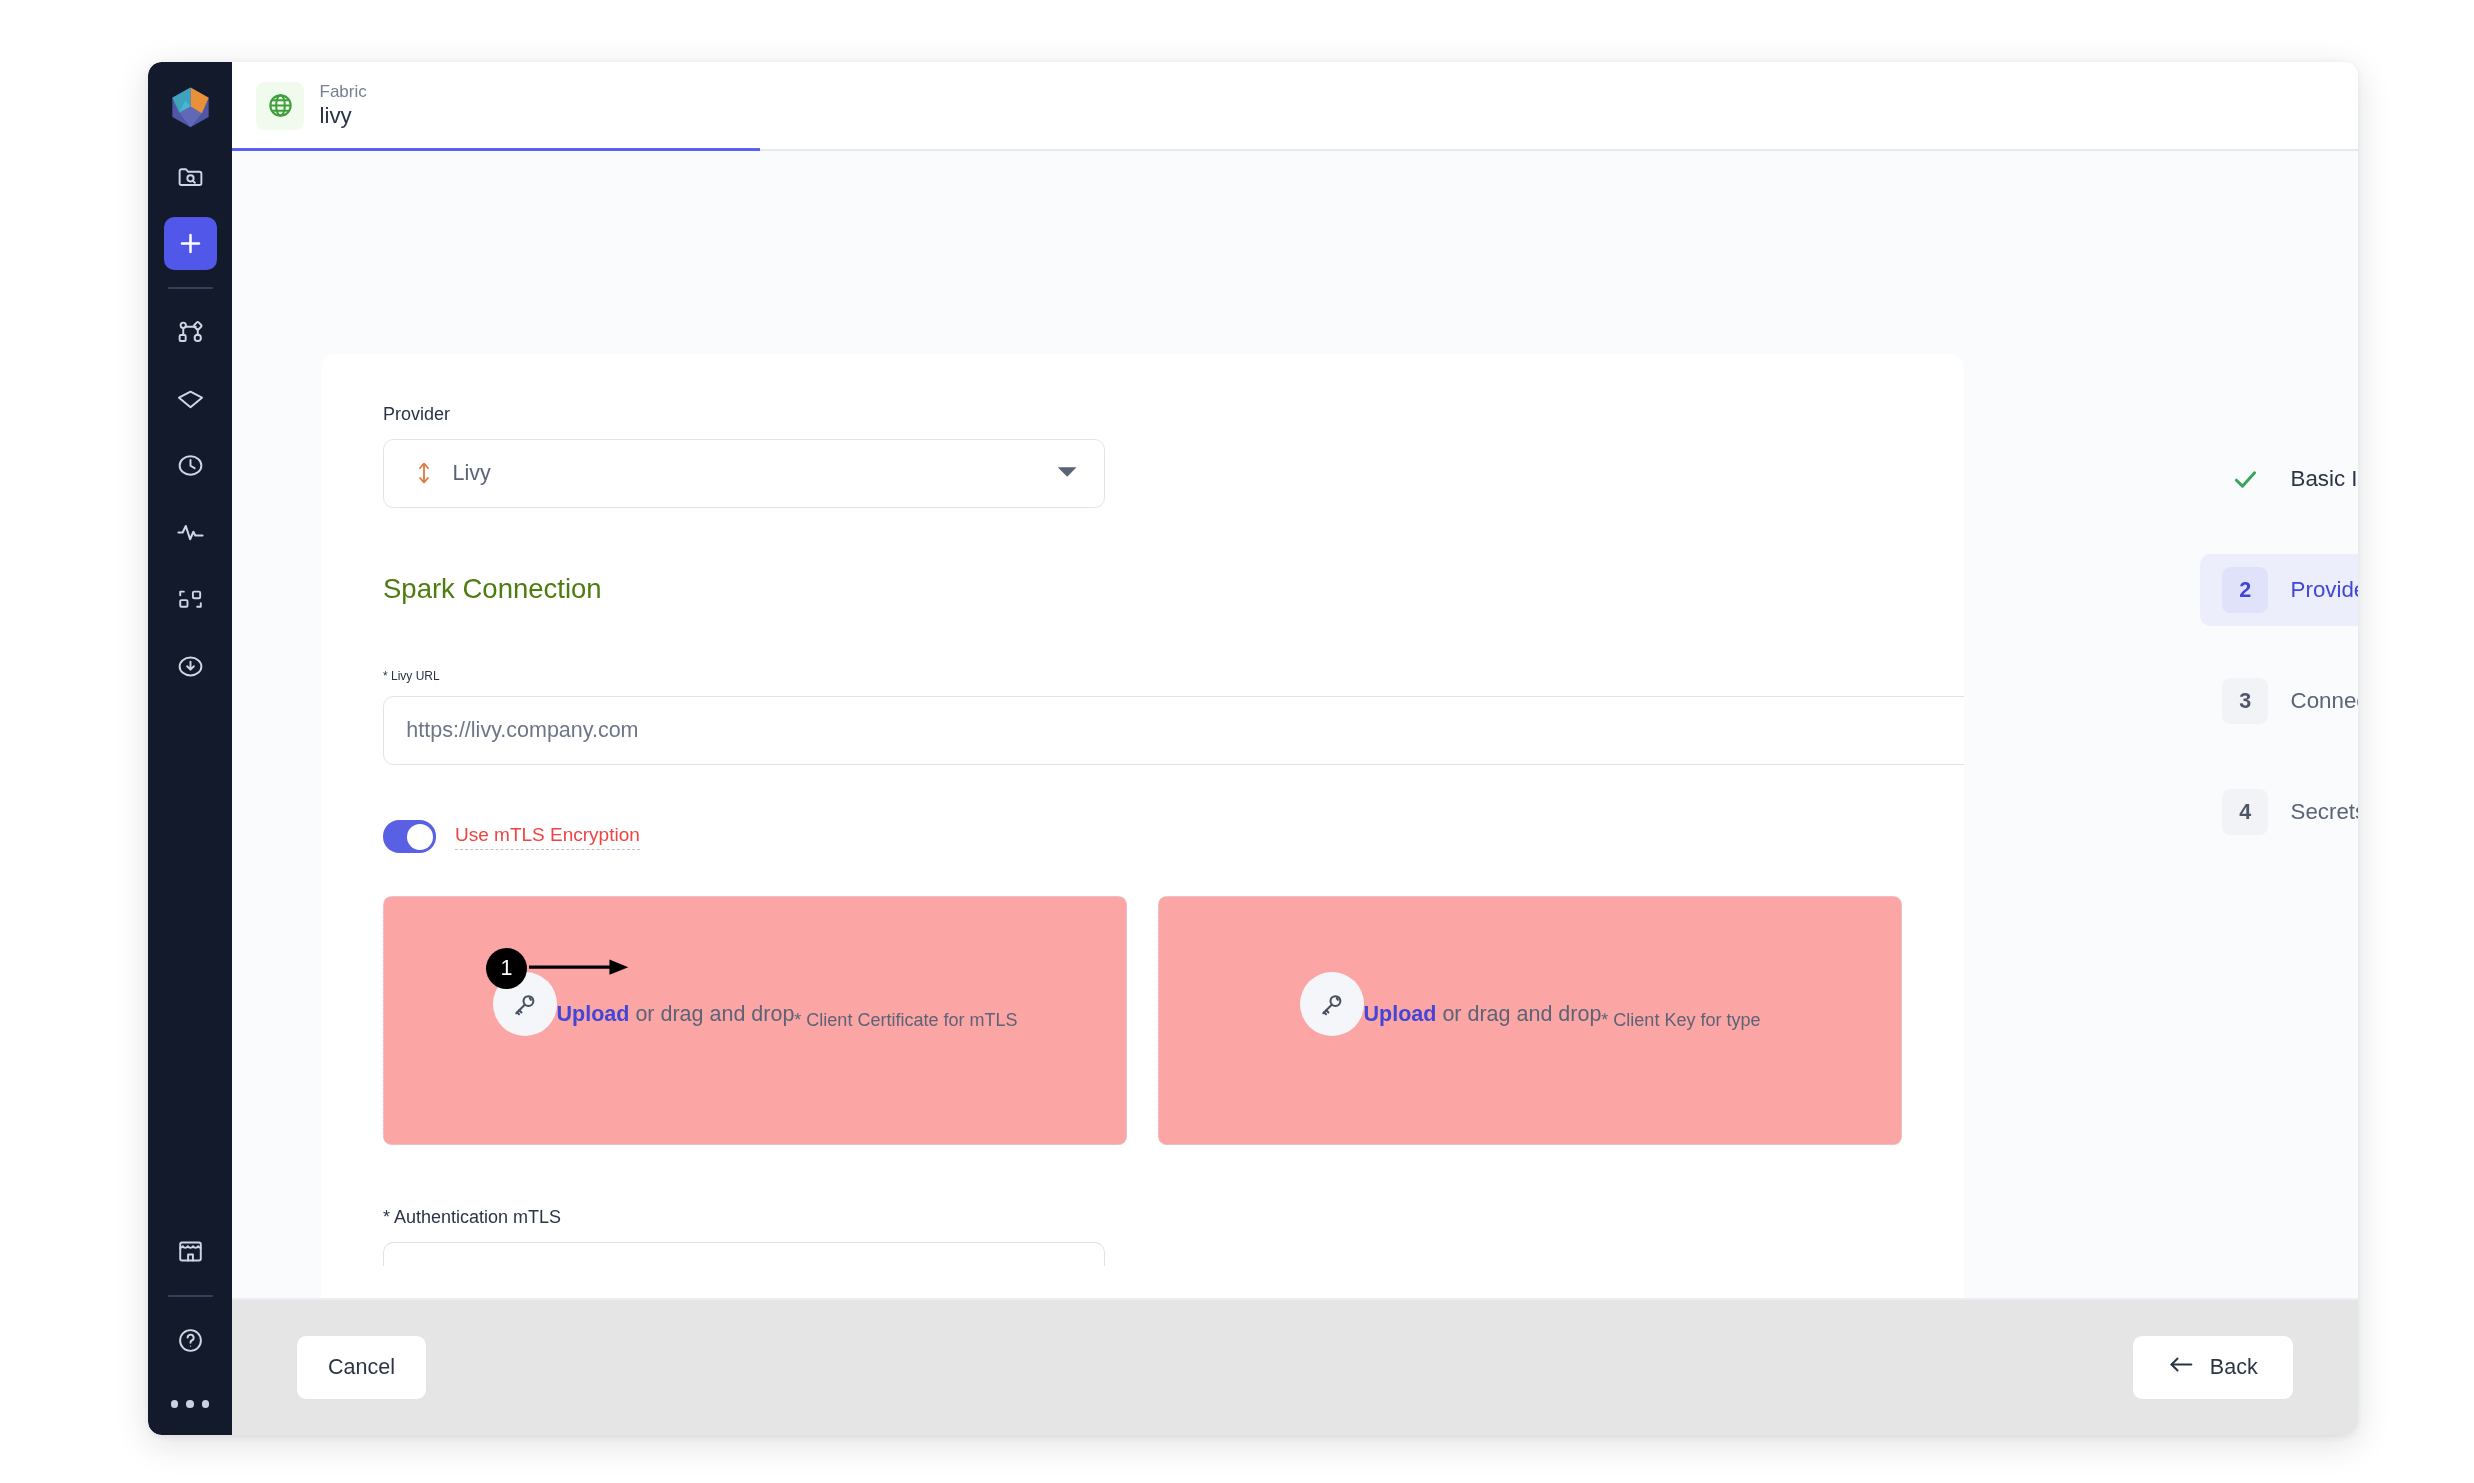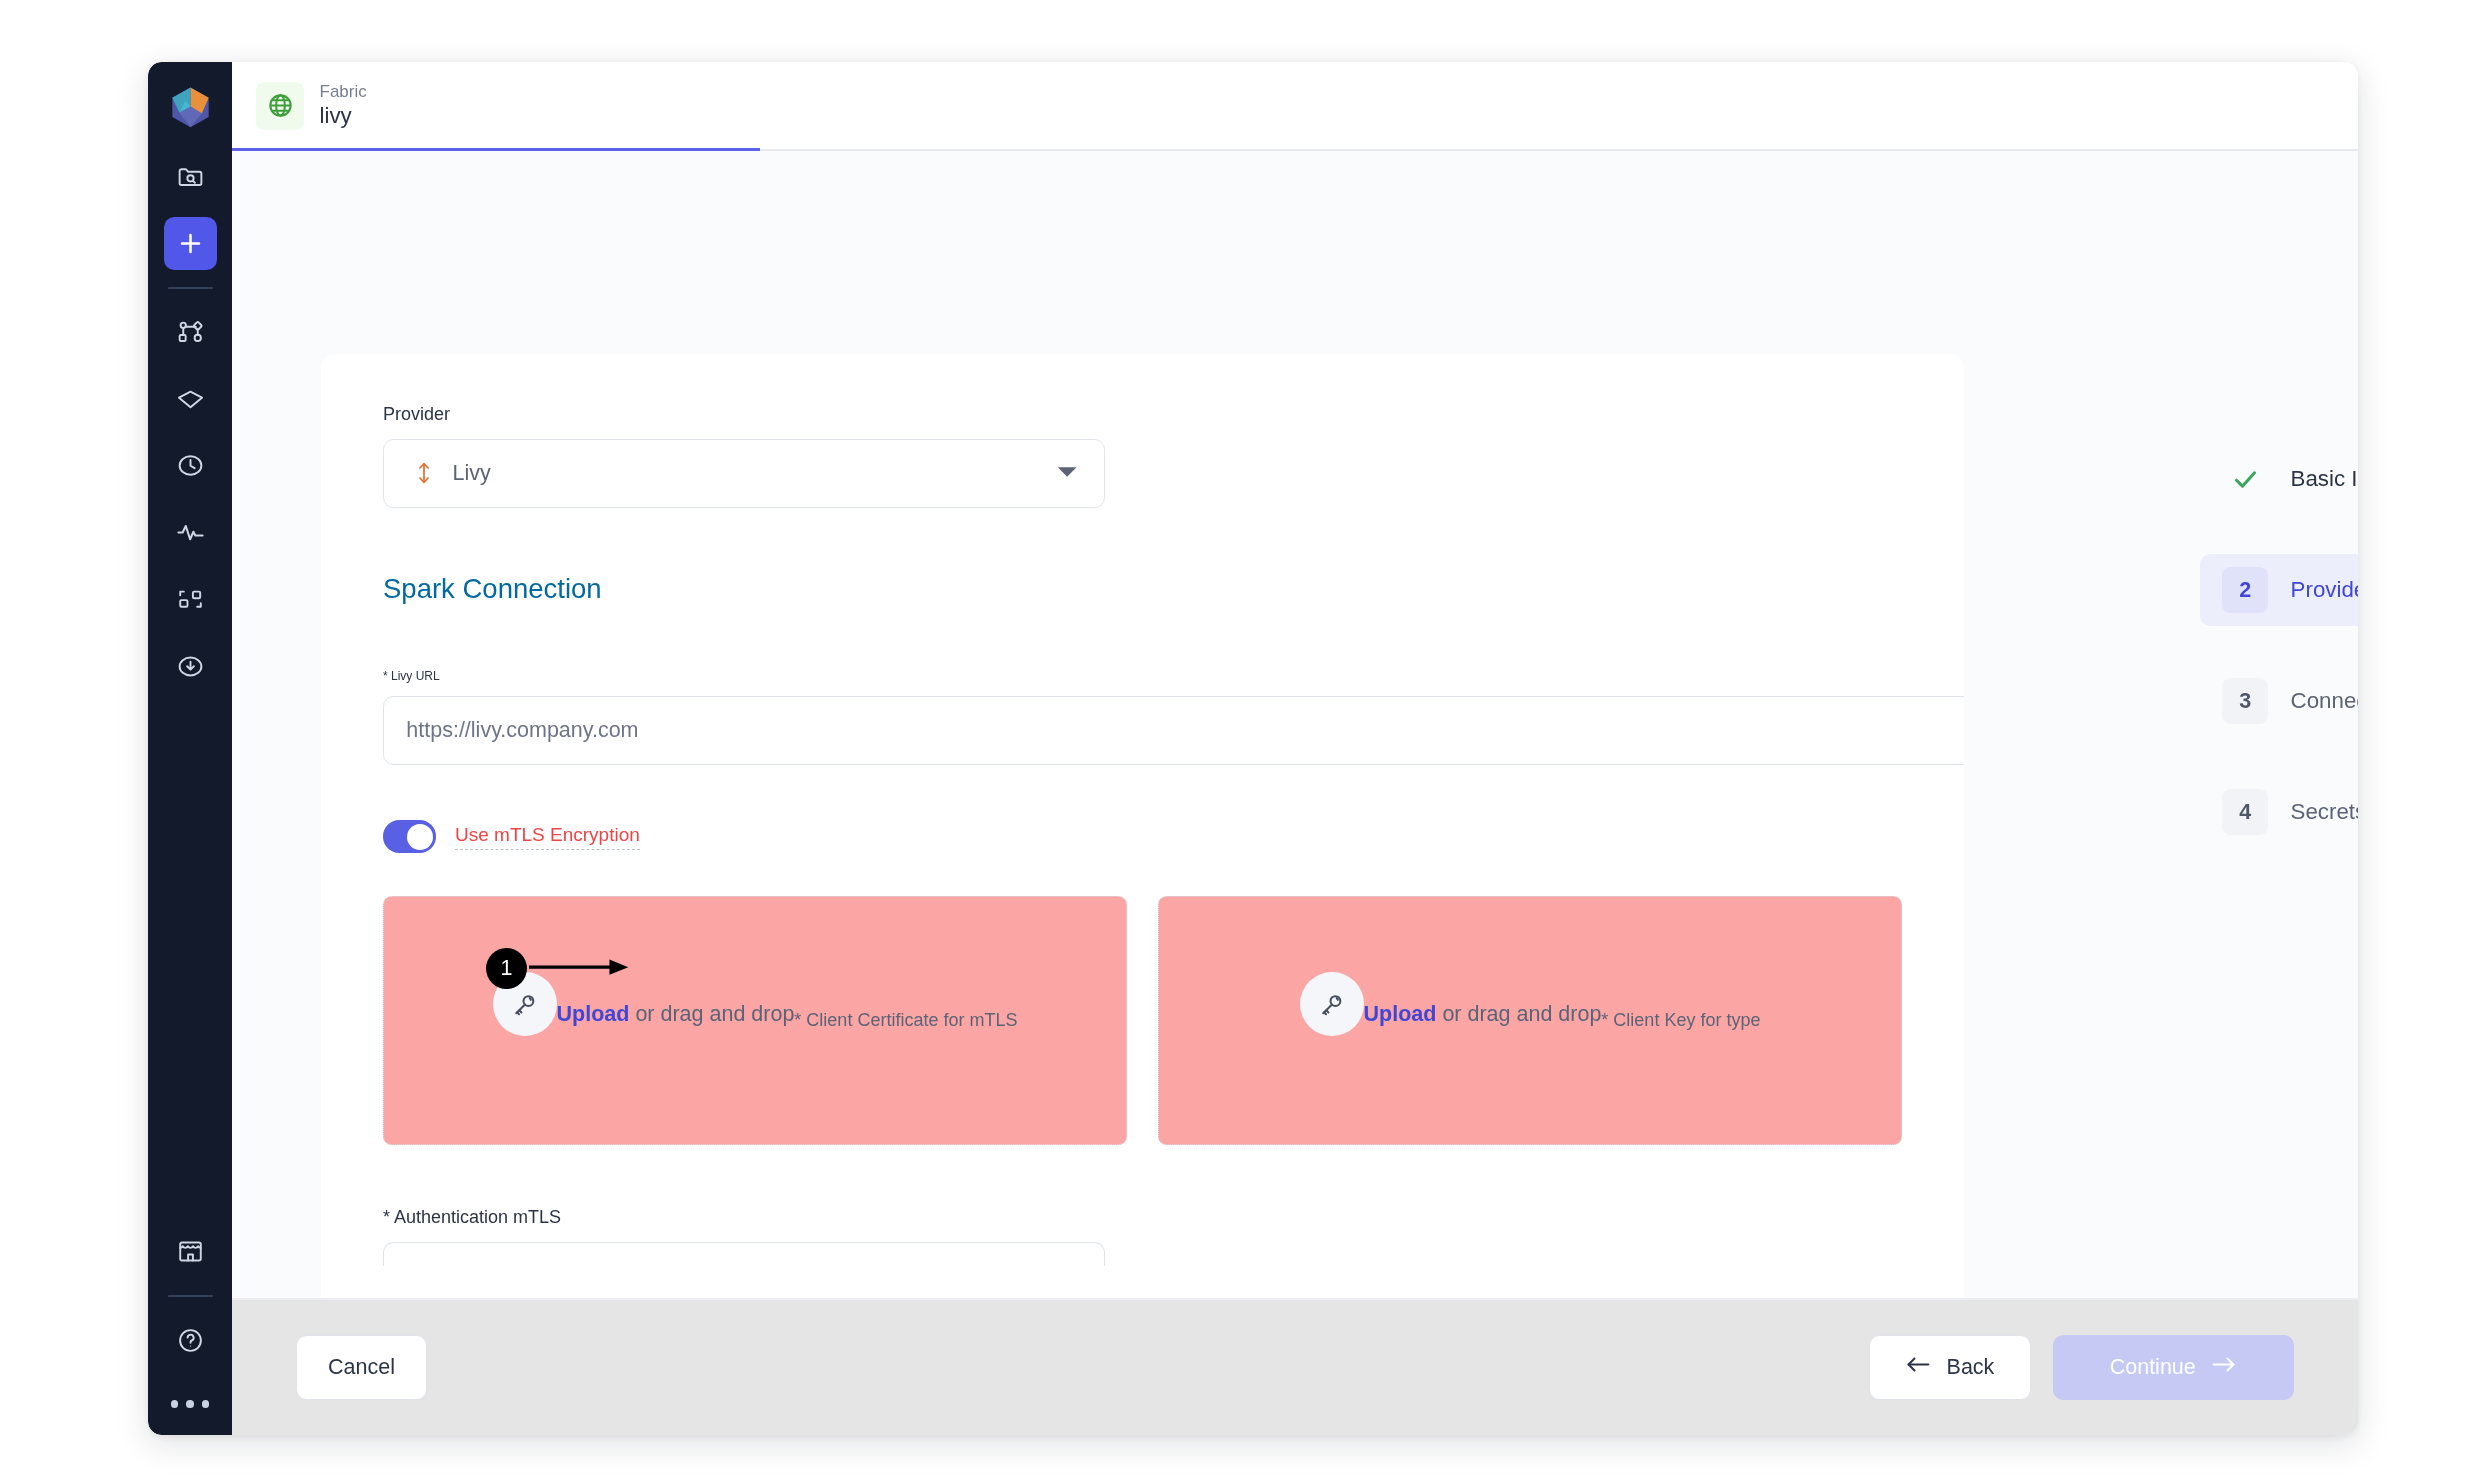--- a/index.html
+++ b/index.html
@@ -147,21 +147,21 @@
     background: #fff;
     cursor: pointer;
     position: relative;
   }
   .select-icon { width: 36px; display: flex; align-items: center; justify-content: center; flex: 0 0 36px; }
   .select-value { font-size: 21.5px; color: #5b6476; margin-left: 10.3px; }
   .select-caret { position: absolute; right: 26px; top: 50%; transform: translateY(-50%); }
 
   .section-title {
     font-size: 27.5px;
-    color: #0369a1;
+    color: #4d7c0f;
     margin-top: 65px;
     margin-bottom: 0;
   }
 
   .req-label {
     font-size: 12px;
     color: #2b3445;
     margin-top: 64px;
     margin-bottom: 13.7px;
   }
@@ -610,26 +610,17 @@
       <div class="footer-spacer"></div>
       <div class="btn btn-back">
         <span>
           <svg width="26" height="19" viewBox="0 0 30 22" fill="none" stroke="#2b3445" stroke-width="2.3" stroke-linecap="round" stroke-linejoin="round">
             <line x1="27" y1="11" x2="4" y2="11"></line>
             <path d="M11 4 4 11 11 18"></path>
           </svg>
         </span>
         <span>Back</span>
       </div>
-      <div class="btn btn-continue">
-        <span>Continue</span>
-        <span>
-          <svg width="26" height="19" viewBox="0 0 30 22" fill="none" stroke="#ffffff" stroke-width="2.3" stroke-linecap="round" stroke-linejoin="round">
-            <line x1="3" y1="11" x2="26" y2="11"></line>
-            <path d="M19 4 26 11 19 18"></path>
-          </svg>
-        </span>
-      </div>
     </div>
 
   </div>
 </div>
 
 
 </body></html>

